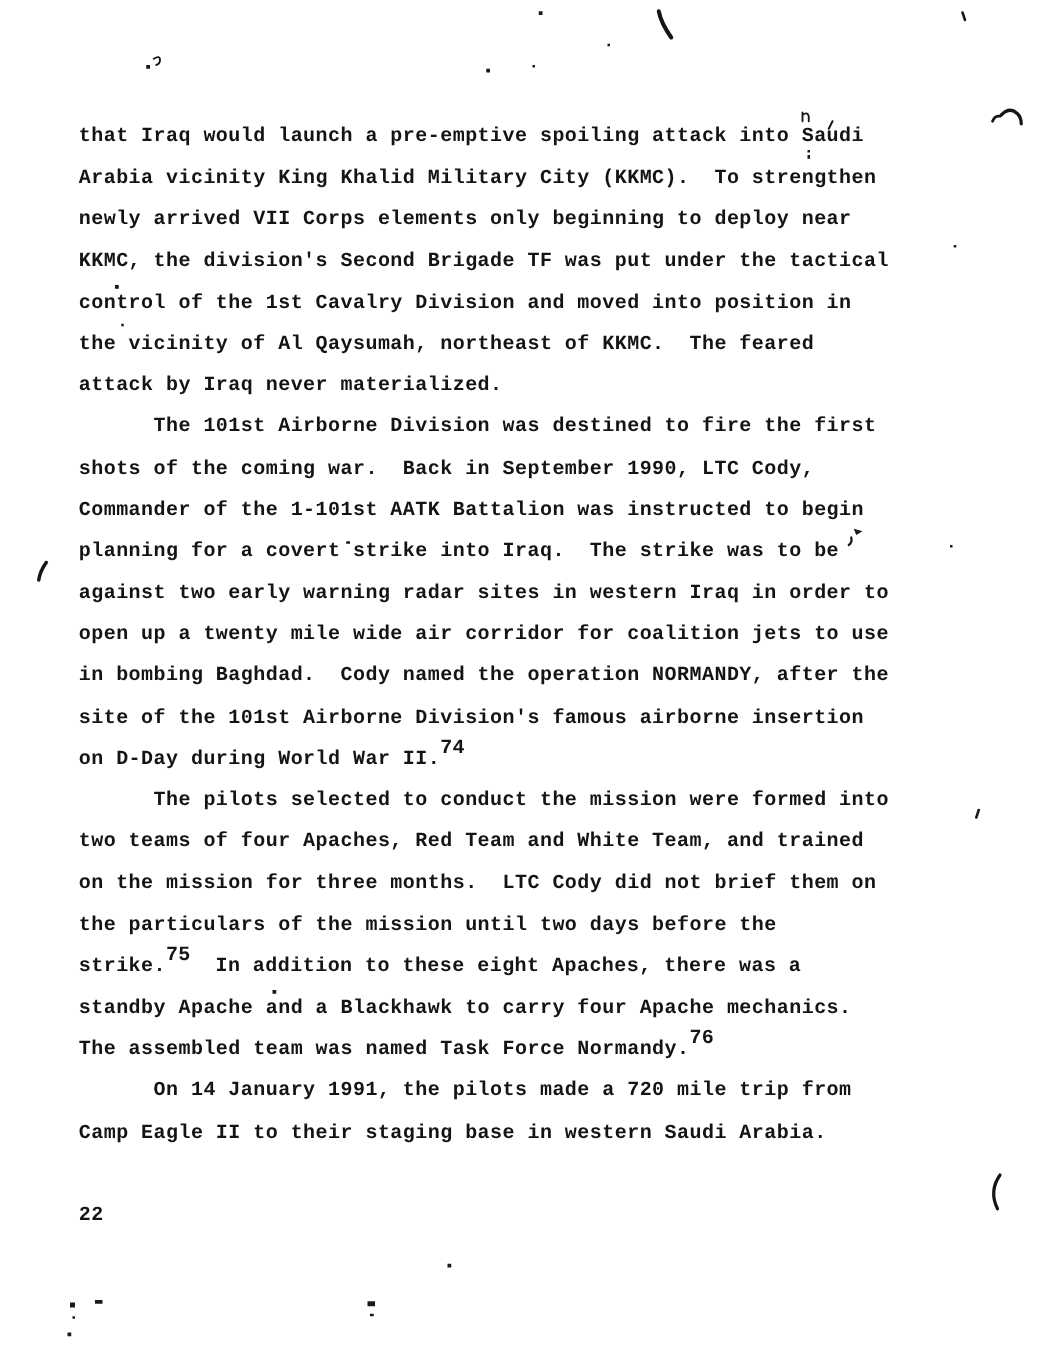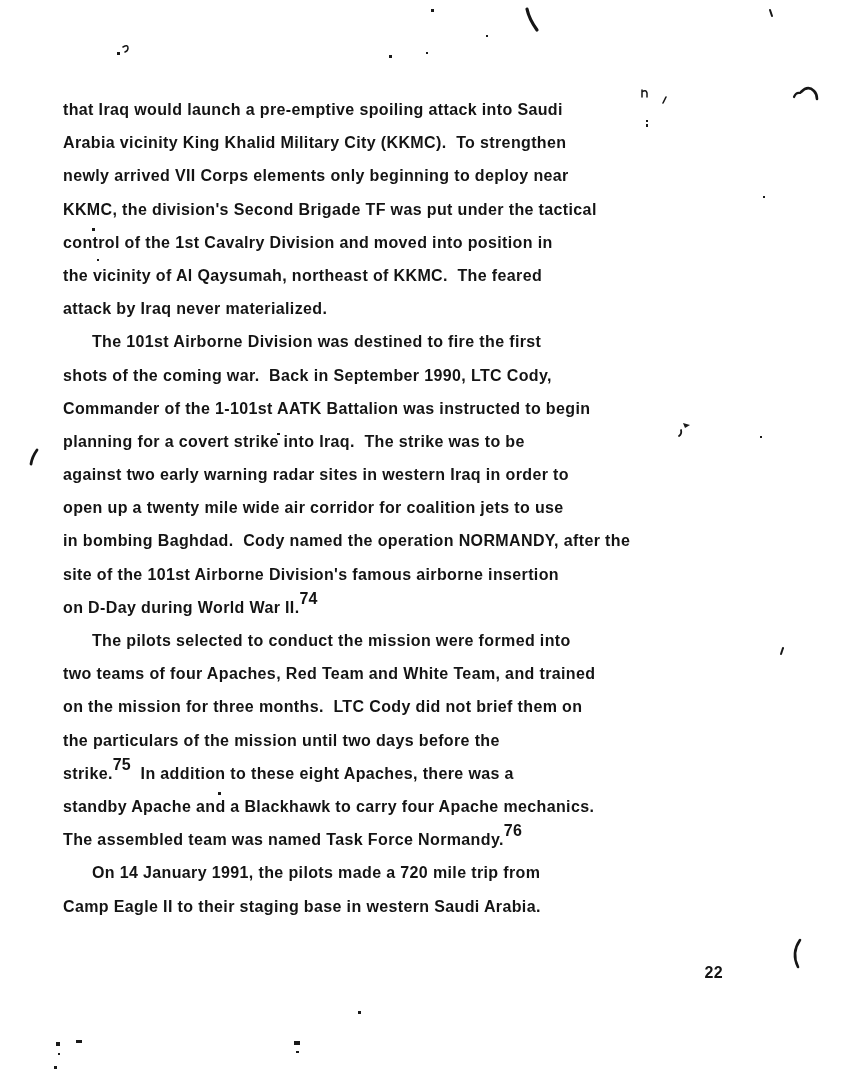--- a/index.html
+++ b/index.html
@@ -1,33 +1,33 @@
 <!DOCTYPE html>
 <html><head>
 <meta charset="utf-8">
 <style>
   html,body{margin:0;padding:0;background:#ffffff;}
   body{width:850px;height:1087px;overflow:hidden;}
   .page{
     position:relative;width:850px;height:1087px;background:#ffffff;
-    font-family:Liberation Sans, sans-serif;
+    font-family:Liberation Mono, monospace;
     color:#141414;
   }
   .textblock{
     position:absolute;left:63px;top:93px;width:690px;
     font-size:16px;font-weight:700;letter-spacing:0.37px;
     line-height:33.2px;white-space:pre;
   }
   .line{height:33.2px;}
   .sup{
     display:inline-block;position:relative;top:-9px;
     font-size:16px;letter-spacing:0.2px;
   }
   .pagenum{
-    position:absolute;left:63px;top:956px;width:660px;text-align:right;
+    position:absolute;left:63px;top:956px;width:660px;text-align:left;
     font-size:16px;font-weight:700;letter-spacing:0.37px;line-height:33.2px;
   }
   .artifacts{position:absolute;left:0;top:0;width:850px;height:1087px;pointer-events:none;}
 </style>
 </head>
 <body>
 
 <div class="page" style="color: rgb(20, 20, 20); background: rgb(255, 255, 255);">
 
   <svg class="artifacts" viewBox="0 0 850 1087" xmlns="http://www.w3.org/2000/svg">

